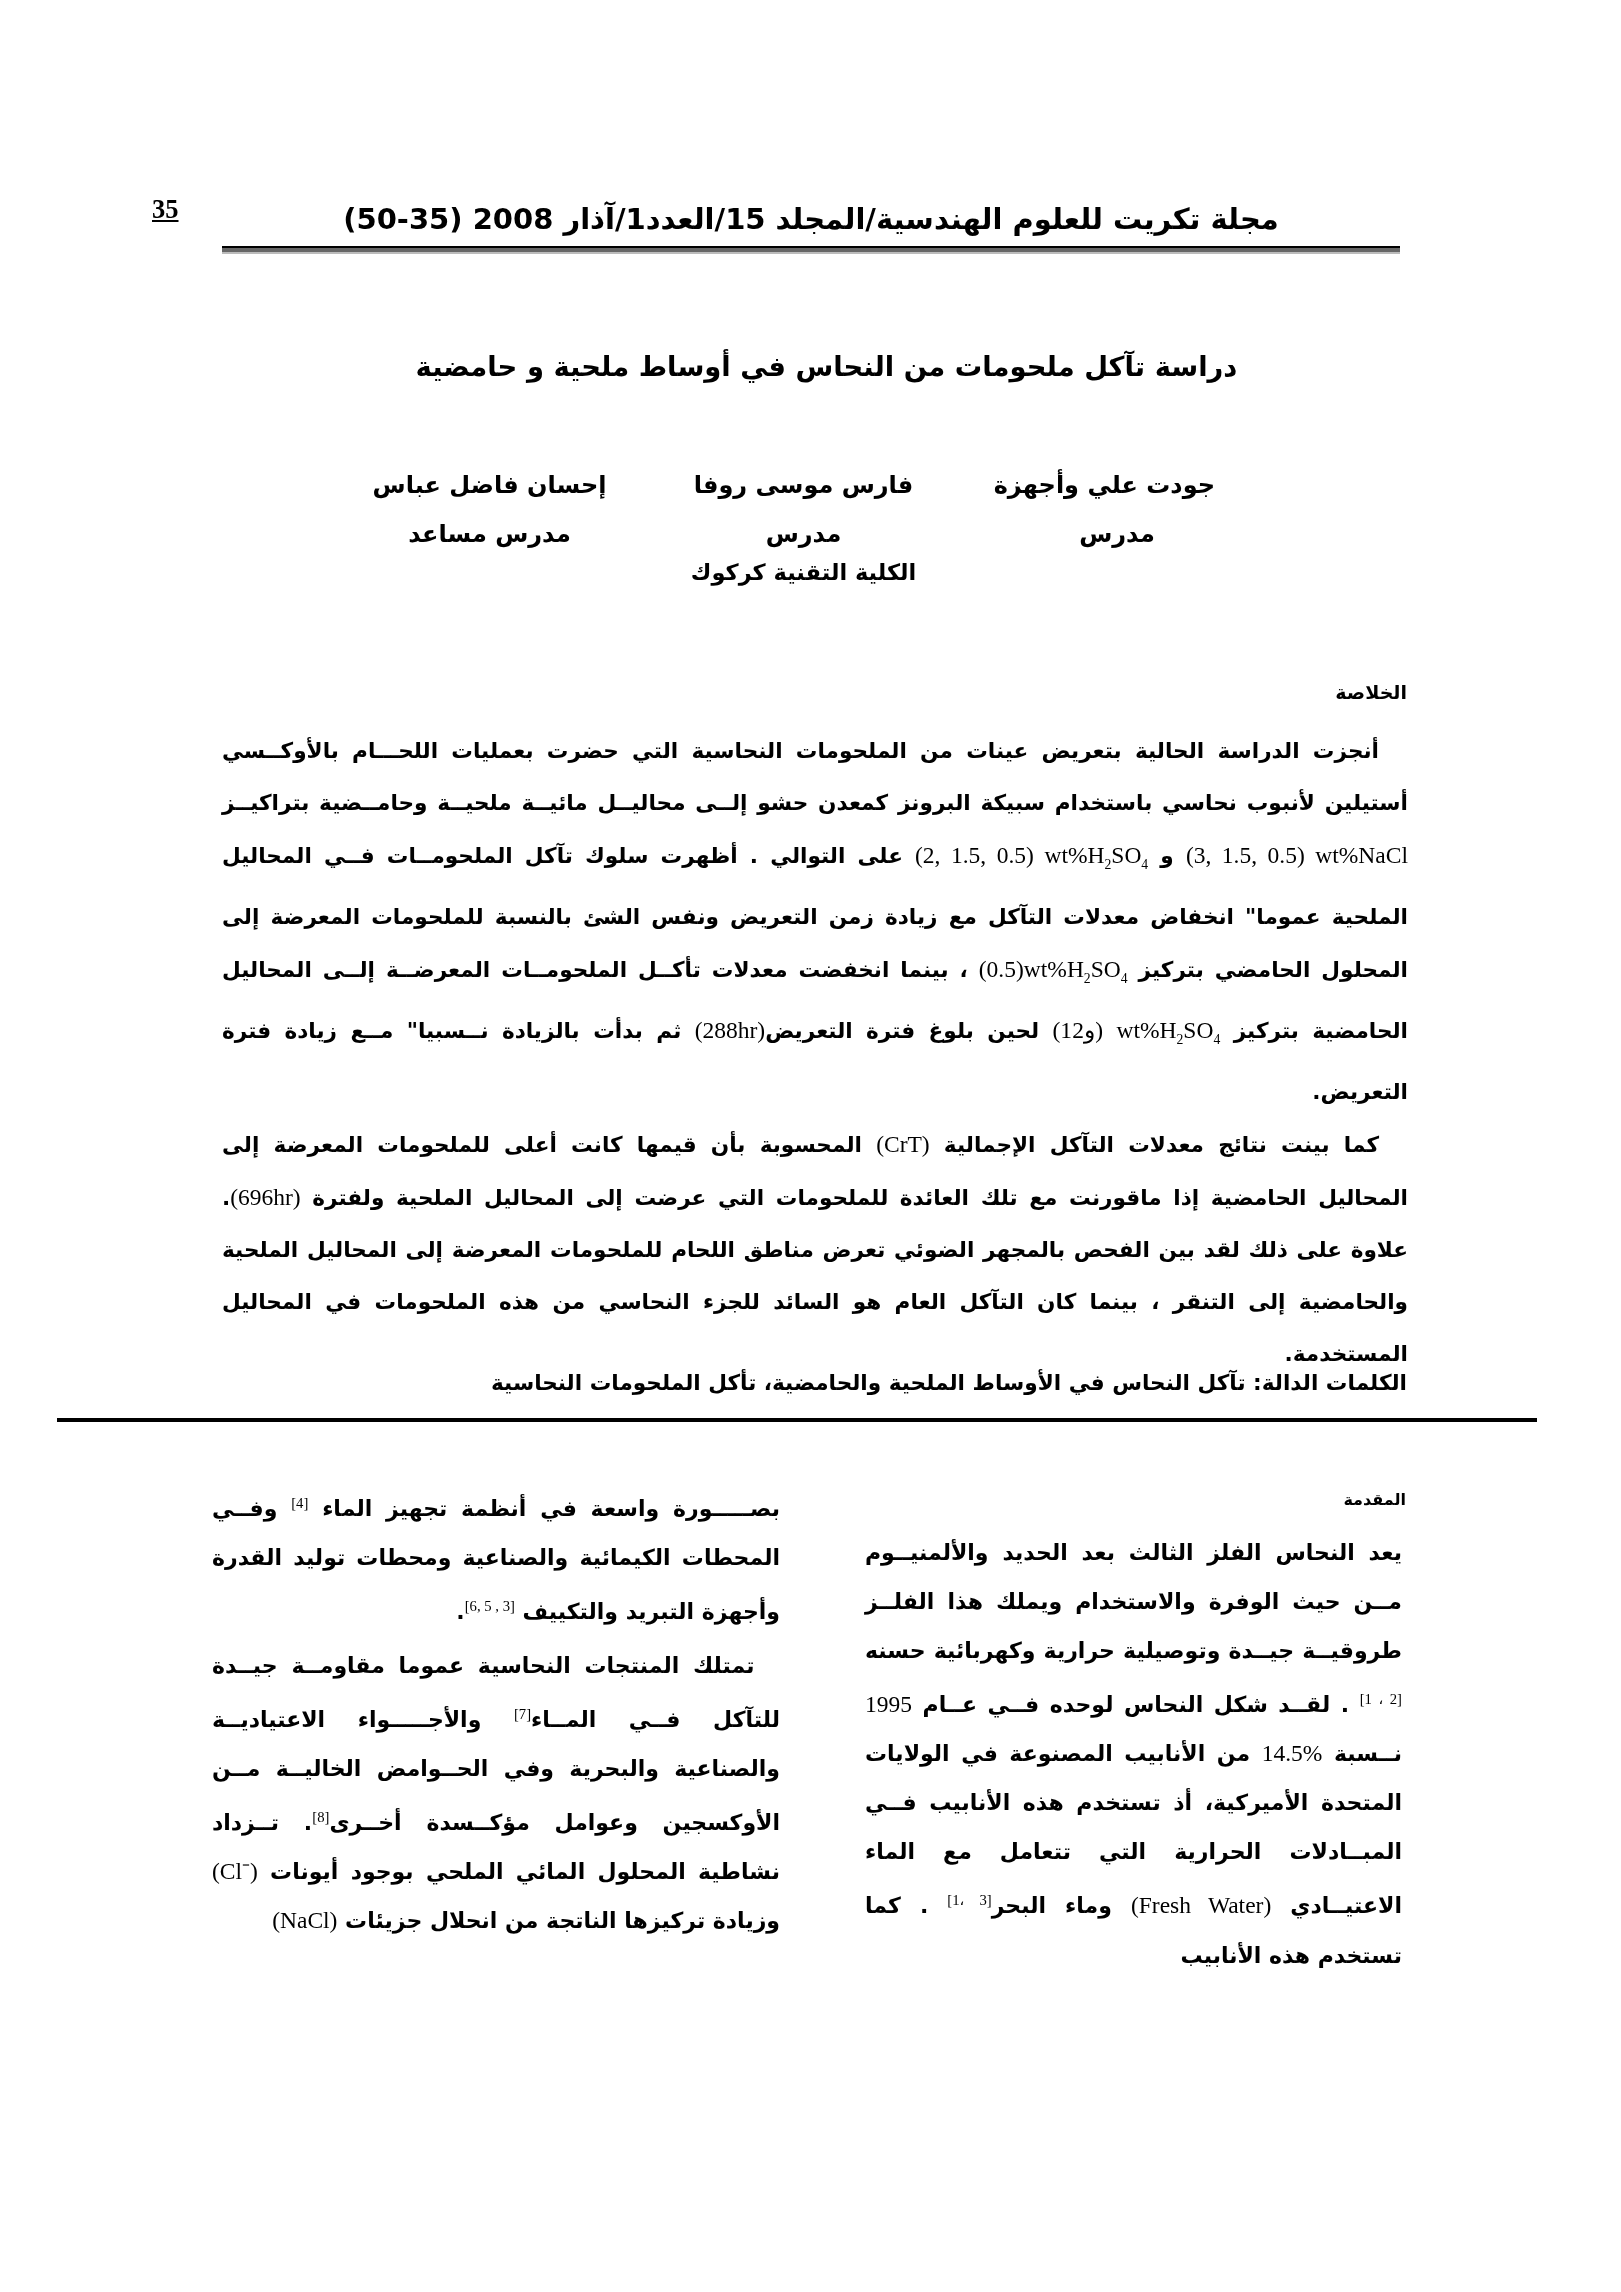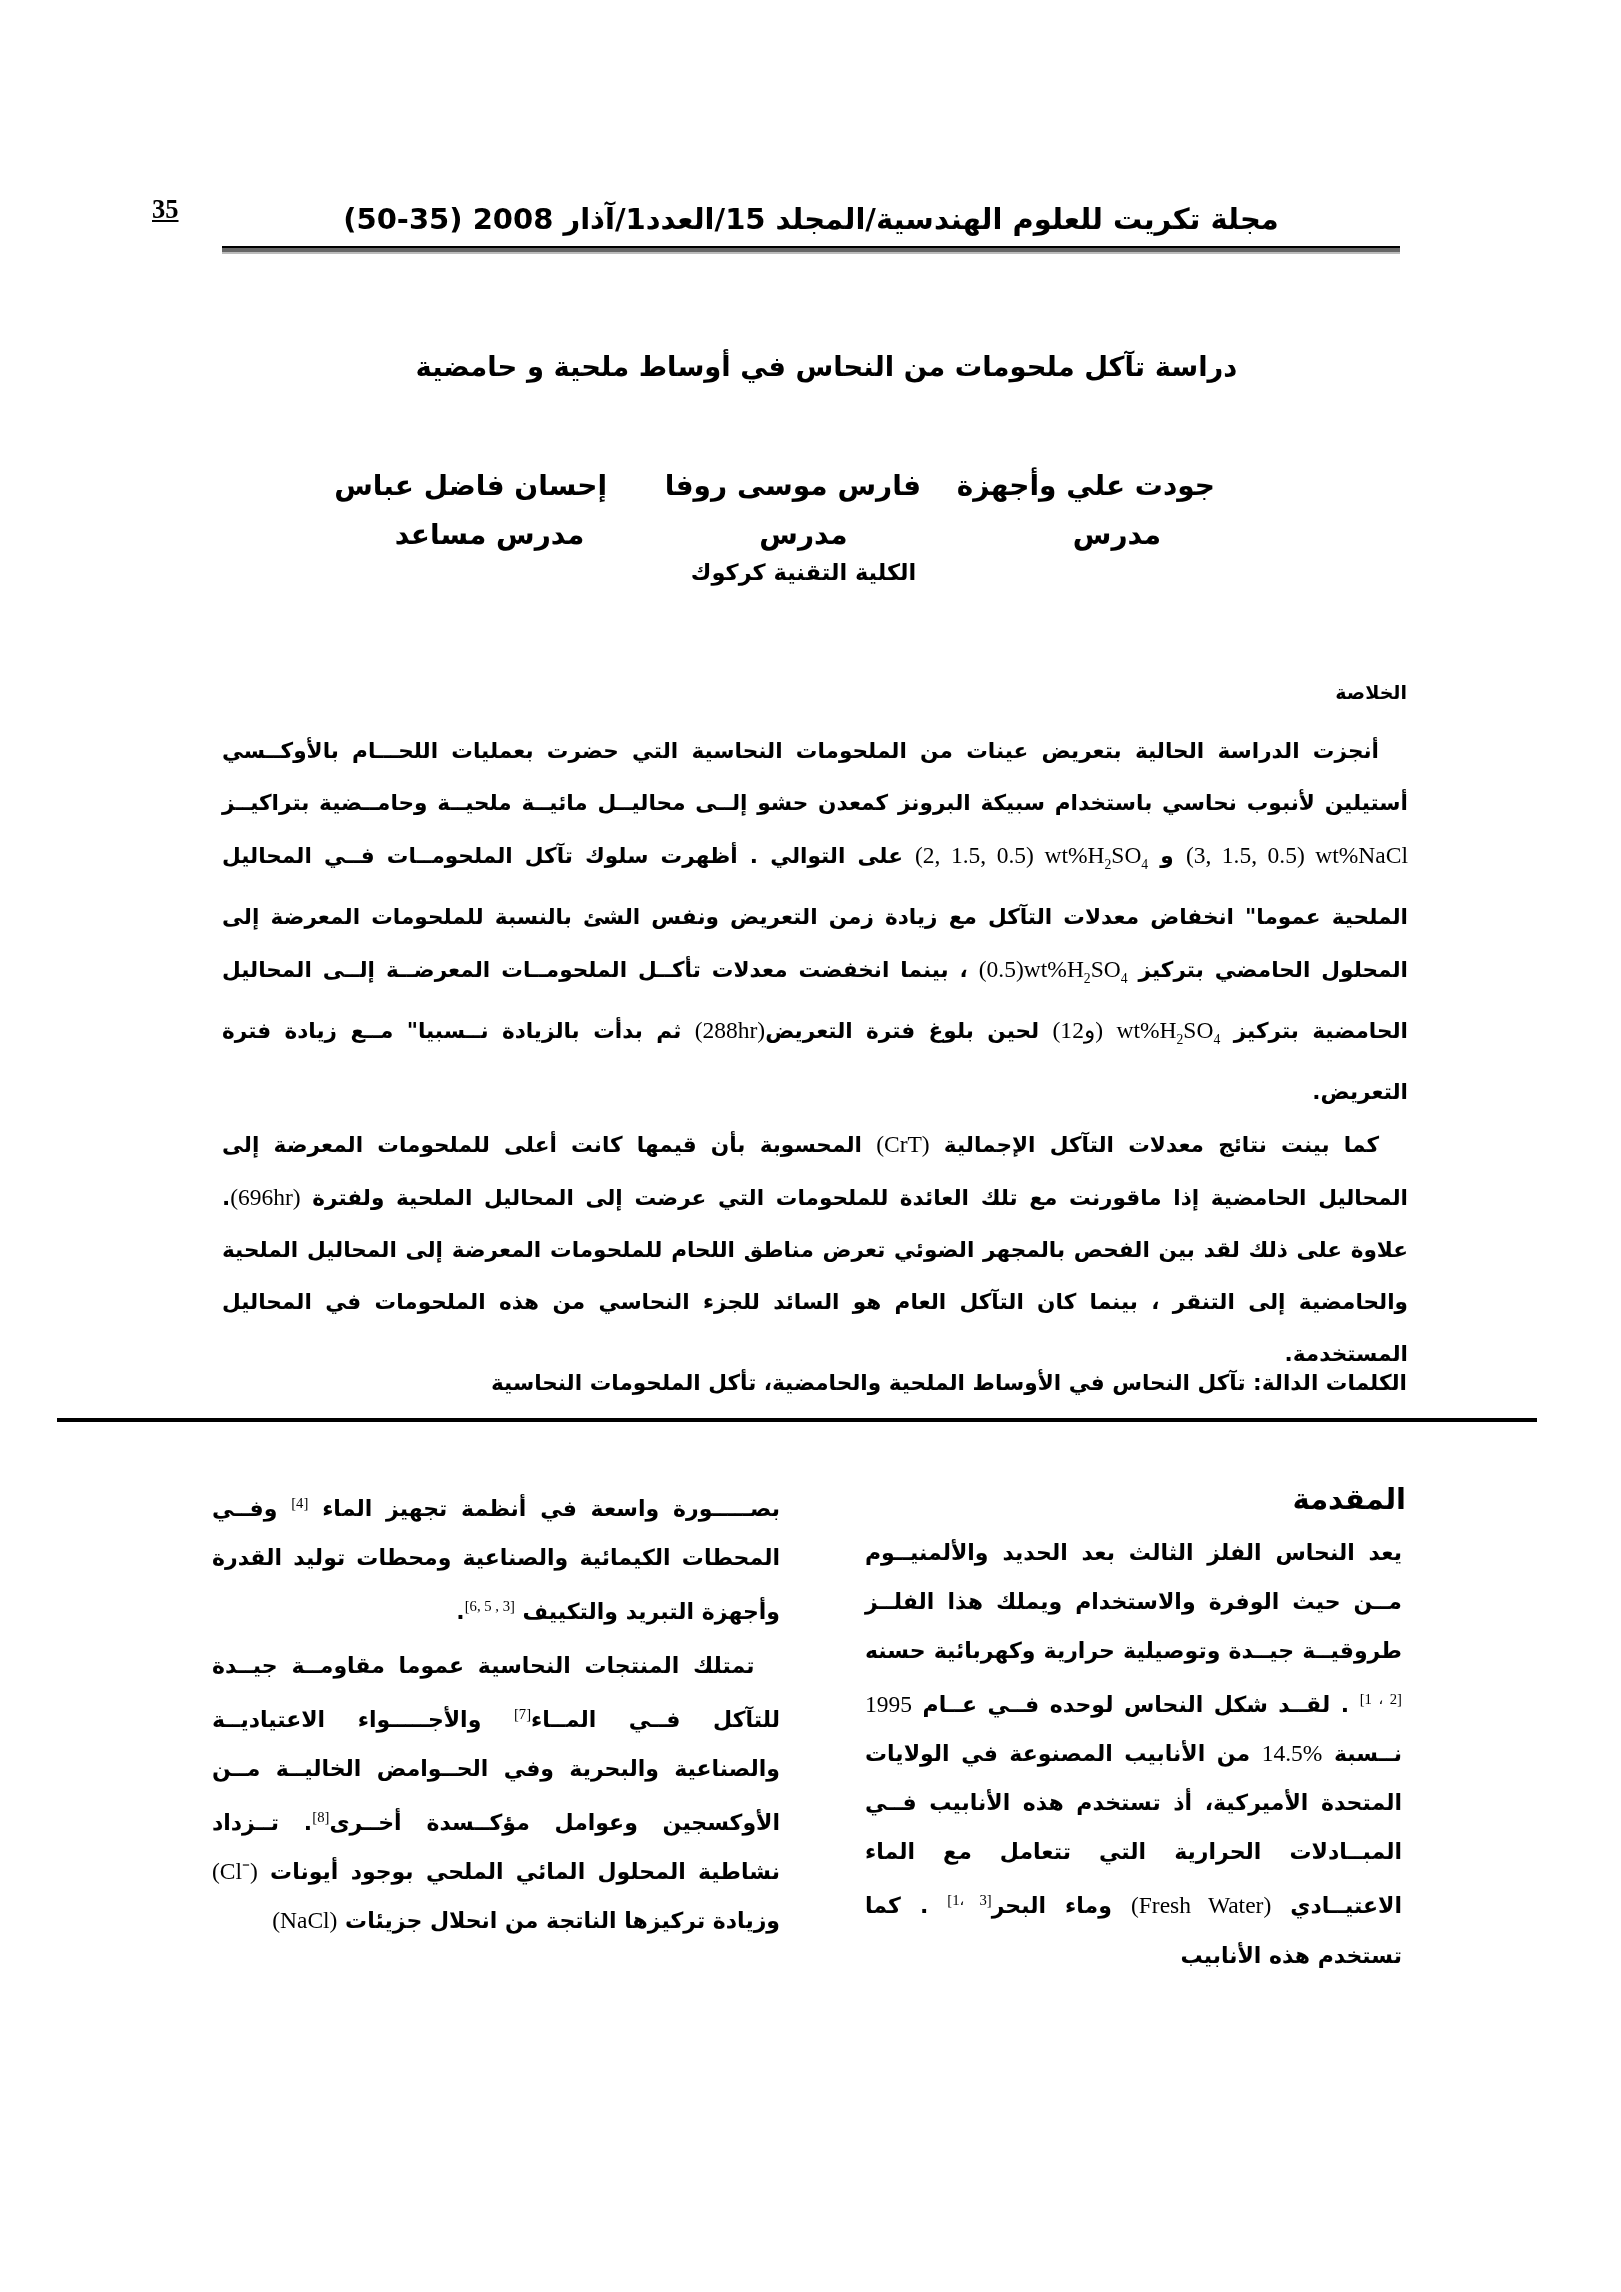--- a/index.html
+++ b/index.html
@@ -58,21 +58,21 @@
       left: 372px;
       width: 843px;
       top: 461px;
       direction: rtl;
     }
     .author {
       position: absolute;
       top: 0;
       text-align: center;
       font-weight: bold;
-      font-size: 28px;
+      font-size: 24px;
       line-height: 49px;
       white-space: nowrap;
     }
     .author .role { display: block; }
     .author-1 { right: 0; width: 196px; }
     .author-2 { right: 294px; width: 235px; }
     .author-3 { left: 0; width: 235px; }
     .affiliation {
       position: absolute;
       left: 627px;
@@ -137,21 +137,21 @@
       text-align: justify;
       font-weight: bold;
       font-size: 22px;
       line-height: 49px;
     }
     .col p { margin: 4px; text-align-last: right; }
     .col-right { left: 861px; width: 545px; }
     .col-left { left: 208px; width: 576px; top: 1475px; }
     .section-heading {
       font-weight: bold;
-      font-size: 29px;
+      font-size: 16px;
       line-height: 49px;
       display: block;
     }
     .indent { text-indent: 25.5px; }
     sup.ref {
       font-family: "Liberation Serif", serif;
       font-weight: normal;
       font-size: 14.7px;
       unicode-bidi: isolate;
       direction: ltr;

